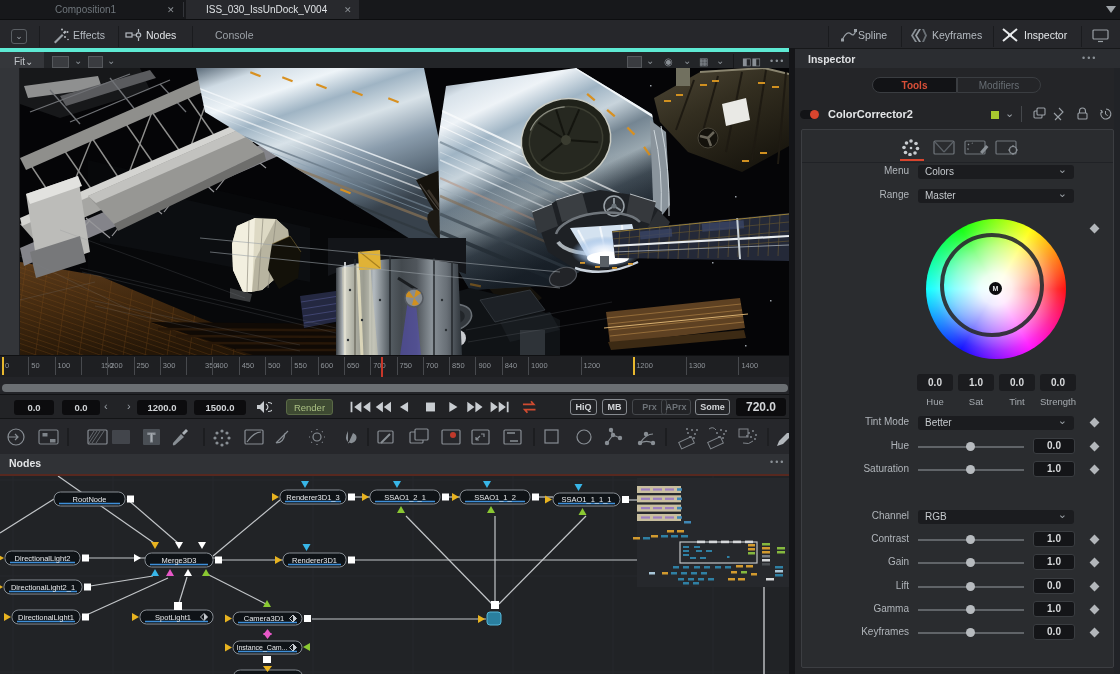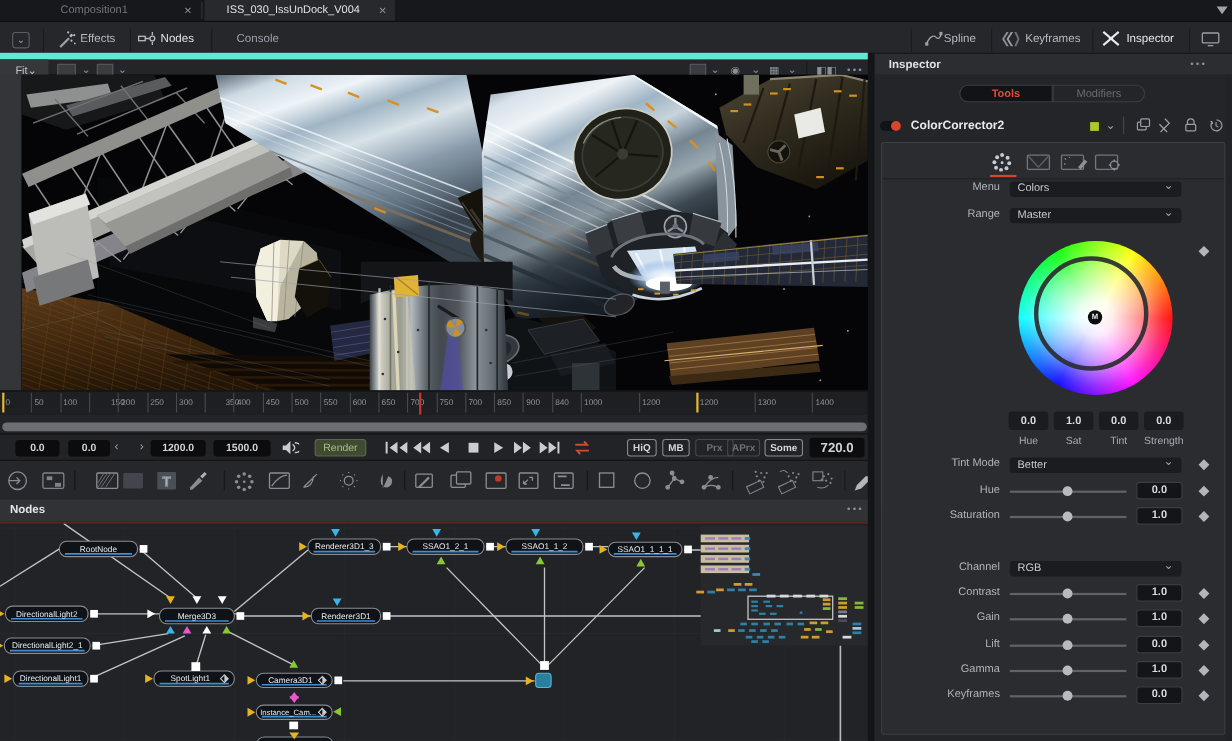--- a/index.html
+++ b/index.html
@@ -9,21 +9,21 @@
 
 #tabbar { left:0; top:0; width:1120px; height:19px; background:#17181b; }
 #tab2 { left:186px; top:0; width:173px; height:19px; background:#28292d; }
 .tabtxt { font-size:10px; line-height:19px; }
 .tclose { font-size:9px; color:#8a8f94; }
 
 #mainbar { left:0; top:19px; width:1120px; height:29px; background:#26272b; border-top:1px solid #0d0e10; }
 .sep { position:absolute; width:1px; background:#1a1b1e; }
 .mtxt { font-size:10.5px; color:#b4bac0; }
 
-#viewrow { left:0; top:48px; width:789px; height:20px; background:#232528; border-top:6px solid #5eead4;padding-left:16px; }
+#viewrow { left:0; top:48px; width:789px; height:20px; background:#232528; border-top:4px solid #5eead4;padding-left:16px; }
 #insphead { left:795px; top:48px; width:325px; height:20px; background:#2b2d31; border-top:1px solid #17181a; }
 
 #vstrip { left:0; top:68px; width:20px; height:287px; background:#333539; border-right:1px solid #1c1d20; }
 #viewer { left:20px; top:68px; width:769px; height:287px; background:#030304; }
 
 #ruler { left:0; top:355px; width:789px; height:22px; background:#1e1f22; border-top:1px solid #101113; }
 .tick { position:absolute; top:1px; width:1px; height:18px; background:#3e4044; }
 .tlab { position:absolute; top:5px; font-size:7.5px; color:#8f9499; }
 
 #scrollrow { left:0; top:377px; width:789px; height:17px; background:#232428; }

